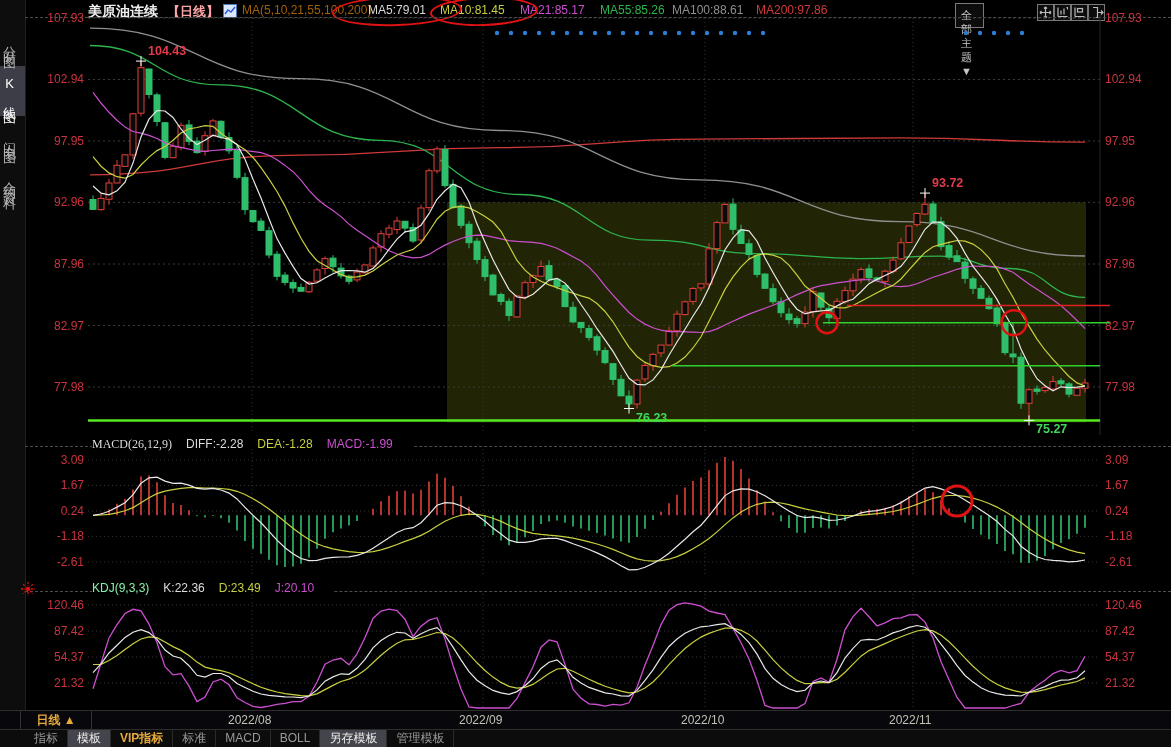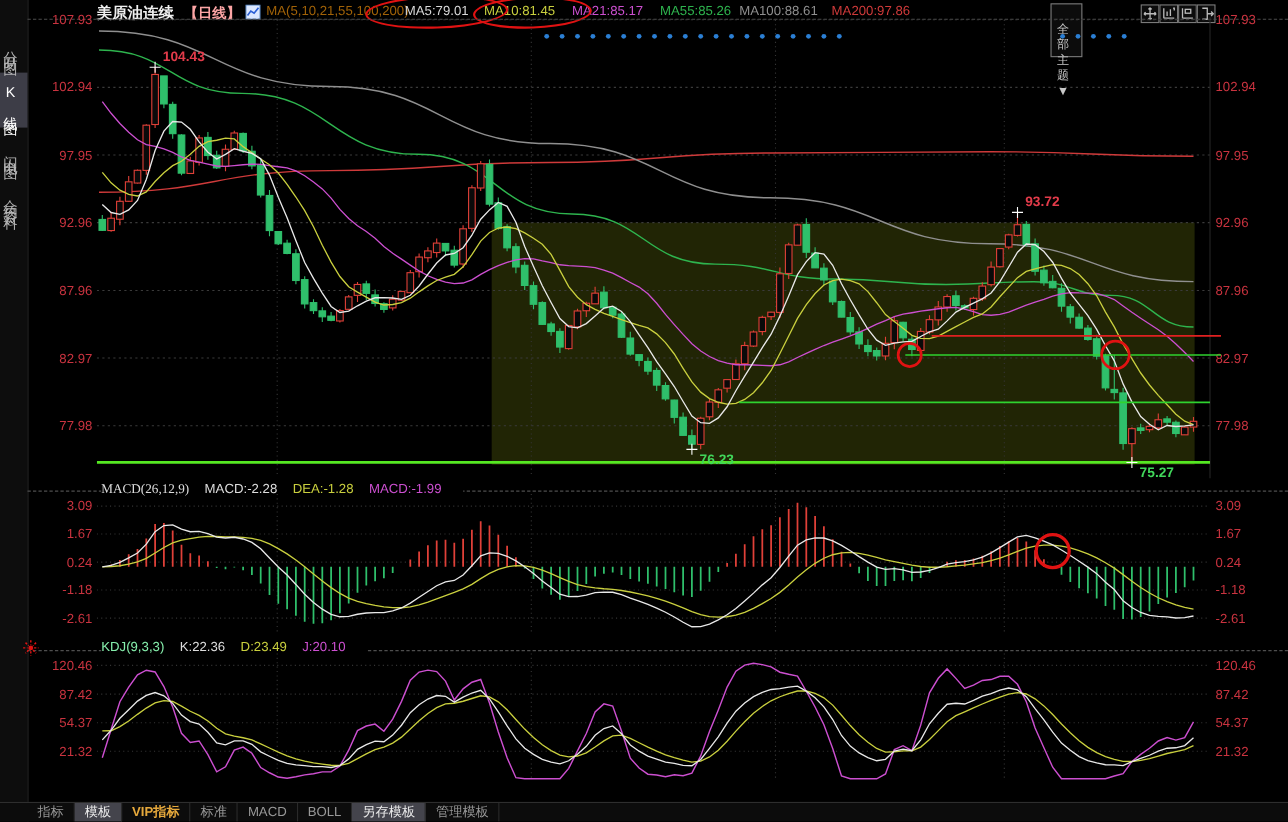--- a/index.html
+++ b/index.html
@@ -9,21 +9,21 @@
   
   #sidebar{position:absolute;left:0;top:0;width:25px;height:747px;background:#0d0d0d;border-right:1px solid #1f1f1f;}
   .side-tab{writing-mode:vertical-lr;text-orientation:upright;letter-spacing:5px;
             font-size:13px;color:#b5b5b5;width:25px;text-align:center;padding:10px 0;margin-bottom:5px;cursor:pointer;}
   .side-tab.active{background:#3d3d47;color:#ffffff;}
   
   #header{position:absolute;left:0;top:0;width:984px;height:22px;font-size:12px;color:#ddd;}
   .hspan{position:absolute;top:3px;white-space:nowrap;}
   .ellipse{position:absolute;border:2px solid #e01212;border-radius:50%;pointer-events:none;}
   .tool-btn{position:absolute;top:3px;height:15px;border:1px solid #7a7a7a;background:#0c0c0c;
-            color:#c8c8c8;font-size:11px;line-height:14px;padding:16px 5px;cursor:pointer;}
+            color:#c8c8c8;font-size:11px;line-height:14px;padding:4px 5px;cursor:pointer;}
   .icon-btn{position:absolute;top:4px;width:15px;height:15px;border:1px solid #7a7a7a;background:#0c0c0c;cursor:pointer;}
   .icon-btn svg{display:block;}
   
   .ylab{position:absolute;font-size:12px;color:#c9333f;height:14px;line-height:14px;}
   #axL{position:absolute;left:25px;top:0;width:59px;height:747px;text-align:right;}
   #axR{position:absolute;left:1105px;top:0;width:66px;height:747px;text-align:left;}
   .dash-sep{position:absolute;left:25px;right:0;border-top:1px dashed #4e4e4e;height:0;}
   .legend-row{position:absolute;left:92px;font-size:12px;white-space:nowrap;background:#000;padding-right:6px;}
   .legend-row span{margin-right:14px;}
   
@@ -447,21 +447,21 @@
         <text x="148" y="55.1" fill="#e23b4a" font-size="12.5" font-weight="bold">104.43</text>
         <path d="M920 193.1H930M925 188.1V198.1" stroke="#fff" stroke-width="1"></path>
         <text x="932" y="187.1" fill="#e23b4a" font-size="12.5" font-weight="bold">93.72</text>
         <path d="M624 408.5H634M629 403.5V413.5" stroke="#fff" stroke-width="1"></path>
         <text x="636" y="421.5" fill="#41d65a" font-size="12.5" font-weight="bold">76.23</text>
         <path d="M1024 420.4H1034M1029 415.4V425.4" stroke="#fff" stroke-width="1"></path>
         <text x="1036" y="433.4" fill="#41d65a" font-size="12.5" font-weight="bold">75.27</text>
       </g>
     </svg>
 
-  <div class="legend-row" style="top:437px;" id="macd-legend"><span style="color: rgb(221, 221, 221); font-family: Liberation Serif, serif;">MACD(26,12,9)</span><span style="color: rgb(221, 221, 221);">MACD:-2.28</span><span style="color: rgb(201, 207, 62);">DEA:-1.28</span><span style="color: rgb(204, 79, 208);">MACD:-1.99</span></div>
+  <div class="legend-row" style="top:437px;" id="macd-legend"><span style="color: rgb(221, 221, 221); font-family: Liberation Serif, serif;">MACD(26,12,9)</span><span style="color: rgb(221, 221, 221);">DIFF:-2.28</span><span style="color: rgb(201, 207, 62);">DEA:-1.28</span><span style="color: rgb(204, 79, 208);">MACD:-1.99</span></div>
   <svg id="svg-macd" class="abs" style="left:88px;top:447px;" width="1012" height="131" viewBox="88 447 1012 131">
       <g>
         <line x1="88" y1="460.1" x2="1100" y2="460.1" stroke="#343434" stroke-dasharray="1 3"></line>
         <line x1="88" y1="485.5" x2="1100" y2="485.5" stroke="#343434" stroke-dasharray="1 3"></line>
         <line x1="88" y1="511.0" x2="1100" y2="511.0" stroke="#343434" stroke-dasharray="1 3"></line>
         <line x1="88" y1="536.4" x2="1100" y2="536.4" stroke="#343434" stroke-dasharray="1 3"></line>
         <line x1="88" y1="561.9" x2="1100" y2="561.9" stroke="#343434" stroke-dasharray="1 3"></line>
         <line x1="252" y1="449" x2="252" y2="576" stroke="#343434" stroke-dasharray="1 3"></line>
         <line x1="483" y1="449" x2="483" y2="576" stroke="#343434" stroke-dasharray="1 3"></line>
         <line x1="705" y1="449" x2="705" y2="576" stroke="#343434" stroke-dasharray="1 3"></line>
@@ -492,20 +492,27 @@
         <line x1="252" y1="594" x2="252" y2="709" stroke="#343434" stroke-dasharray="1 3"></line>
         <line x1="483" y1="594" x2="483" y2="709" stroke="#343434" stroke-dasharray="1 3"></line>
         <line x1="705" y1="594" x2="705" y2="709" stroke="#343434" stroke-dasharray="1 3"></line>
         <line x1="913" y1="594" x2="913" y2="709" stroke="#343434" stroke-dasharray="1 3"></line>
       </g>
       <polyline points="93,688.8 101,663.2 109,637.9 117,624.7 125,613.5 133,609.3 141,610.9 149,624.1 157,642.7 165,666.7 173,674.9 181,673.6 189,686.1 197,701.6 205,697.1 213,682.0 221,679.2 229,684.8 237,697.8 245,702.5 253,706.4 261,707.5 269,706.1 277,704.4 285,703.4 293,701.7 301,701.6 309,696.4 317,682.0 325,664.2 333,660.0 341,658.3 349,664.8 357,653.8 365,637.6 373,618.4 381,611.0 389,609.2 397,610.5 405,619.2 413,636.4 421,626.2 429,620.2 437,617.7 445,639.1 453,665.5 461,688.9 469,707.0 477,708.0 485,708.0 493,708.0 501,708.0 509,708.0 517,698.5 525,682.6 533,666.8 541,647.2 549,639.9 557,641.9 565,664.5 573,689.2 581,698.2 589,703.8 597,704.5 605,706.2 613,704.4 621,705.2 629,702.8 637,687.2 645,665.0 653,645.4 661,624.6 669,610.2 677,604.7 685,602.9 693,604.2 701,606.2 709,611.1 717,613.0 725,614.6 733,628.4 741,642.7 749,658.9 757,680.5 765,705.4 773,708.0 781,708.0 789,708.0 797,708.0 805,703.6 813,681.5 821,677.9 829,682.4 837,659.2 845,629.8 853,616.6 861,608.1 869,616.7 877,625.9 885,622.8 893,618.6 901,617.8 909,614.8 917,614.7 925,622.1 933,638.0 941,661.8 949,679.7 957,697.5 965,708.0 973,708.0 981,708.0 989,708.0 997,708.0 1005,708.0 1013,705.5 1021,703.4 1029,692.3 1037,685.8 1045,680.2 1053,673.6 1061,670.5 1069,672.8 1077,670.6 1085,656.3" stroke="#cc4fd0" fill="none" stroke-width="1.3"></polyline>
       <polyline points="93,664.5 101,664.3 109,660.5 117,655.4 125,649.4 133,643.7 141,639.0 149,636.9 157,637.7 165,641.9 173,646.6 181,650.4 189,655.5 197,662.1 205,667.1 213,669.2 221,670.7 229,672.7 237,676.3 245,680.0 253,683.8 261,687.2 269,689.9 277,692.0 285,693.6 293,694.7 301,695.7 309,695.8 317,693.9 325,689.6 333,685.4 341,681.5 349,679.1 357,675.5 365,670.1 373,662.7 381,655.3 389,648.7 397,643.3 405,639.8 413,639.3 421,637.5 429,635.0 437,632.5 445,633.5 453,638.0 461,645.3 469,654.1 477,662.8 485,670.5 493,677.1 501,682.4 509,686.4 517,688.1 525,687.3 533,684.4 541,679.1 549,673.5 557,669.0 565,668.3 573,671.3 581,675.2 589,679.2 597,682.9 605,686.2 613,688.8 621,691.1 629,692.8 637,692.0 645,688.1 653,682.0 661,673.8 669,664.7 677,656.1 685,648.5 693,642.2 701,637.1 709,633.4 717,630.5 725,628.2 733,628.2 741,630.3 749,634.4 757,641.0 765,650.2 773,659.6 781,667.9 789,674.8 797,680.4 805,683.7 813,683.4 821,682.6 829,682.6 837,679.2 845,672.2 853,664.2 861,656.2 869,650.6 877,647.1 885,643.6 893,640.0 901,636.8 909,633.7 917,631.0 925,629.7 933,630.9 941,635.3 949,641.7 957,649.6 965,658.2 973,666.2 981,673.4 989,679.4 997,684.2 1005,687.9 1013,690.4 1021,692.2 1029,692.3 1037,691.3 1045,689.7 1053,687.4 1061,685.0 1069,683.3 1077,681.5 1085,677.9" stroke="#c9cf3e" fill="none" stroke-width="1.2"></polyline>
       <polyline points="93,672.6 101,663.9 109,653.0 117,645.2 125,637.4 133,632.2 141,629.6 149,632.6 157,639.4 165,650.1 173,656.0 181,658.2 189,665.7 197,675.3 205,677.1 213,673.5 221,673.5 229,676.7 237,683.5 245,687.5 253,691.3 261,694.0 269,695.3 277,696.1 285,696.9 293,697.0 301,697.7 309,696.0 317,689.9 325,681.2 333,676.9 341,673.8 349,674.3 357,668.3 365,659.3 373,647.9 381,640.6 389,635.5 397,632.3 405,633.0 413,638.3 421,633.7 429,630.0 437,627.6 445,635.4 453,647.2 461,659.8 469,671.7 477,680.2 485,685.8 493,690.4 501,692.9 509,694.4 517,691.6 525,685.7 533,678.5 541,668.4 549,662.3 557,659.9 565,667.1 573,677.3 581,682.9 589,687.4 597,690.1 605,692.9 613,694.0 621,695.8 629,696.1 637,690.4 645,680.4 653,669.8 661,657.4 669,646.5 677,639.0 685,633.3 693,629.5 701,626.8 709,626.0 717,624.7 725,623.7 733,628.3 741,634.4 749,642.6 757,654.1 765,668.6 773,678.3 781,684.5 789,688.7 797,691.6 805,690.3 813,682.8 821,681.0 829,682.5 837,672.6 845,658.0 853,648.4 861,640.2 869,639.3 877,640.0 885,636.7 893,632.9 901,630.5 909,627.4 917,625.5 925,627.2 933,633.3 941,644.2 949,654.4 957,665.6 965,675.5 973,682.1 981,687.8 989,691.5 997,693.6 1005,695.2 1013,695.4 1021,696.0 1029,692.3 1037,689.5 1045,686.6 1053,682.8 1061,680.2 1069,679.8 1077,677.8 1085,670.7" stroke="#e8e8e8" fill="none" stroke-width="1.2"></polyline>
     </svg>
 
+  <div id="date-bar">
+    <div id="period-cell">日线 ▲</div>
+    <span class="date-lab" style="left:228px">2022/08</span>
+    <span class="date-lab" style="left:459px">2022/09</span>
+    <span class="date-lab" style="left:681px">2022/10</span>
+    <span class="date-lab" style="left:889px">2022/11</span>
+  </div>
 
   <div id="tab-bar">
     <div class="btab">指标</div>
     <div class="btab selected">模板</div>
     <div class="btab vip">VIP指标</div>
     <div class="btab">标准</div>
     <div class="btab">MACD</div>
     <div class="btab">BOLL</div>
     <div class="btab selected">另存模板</div>
     <div class="btab">管理模板</div>

